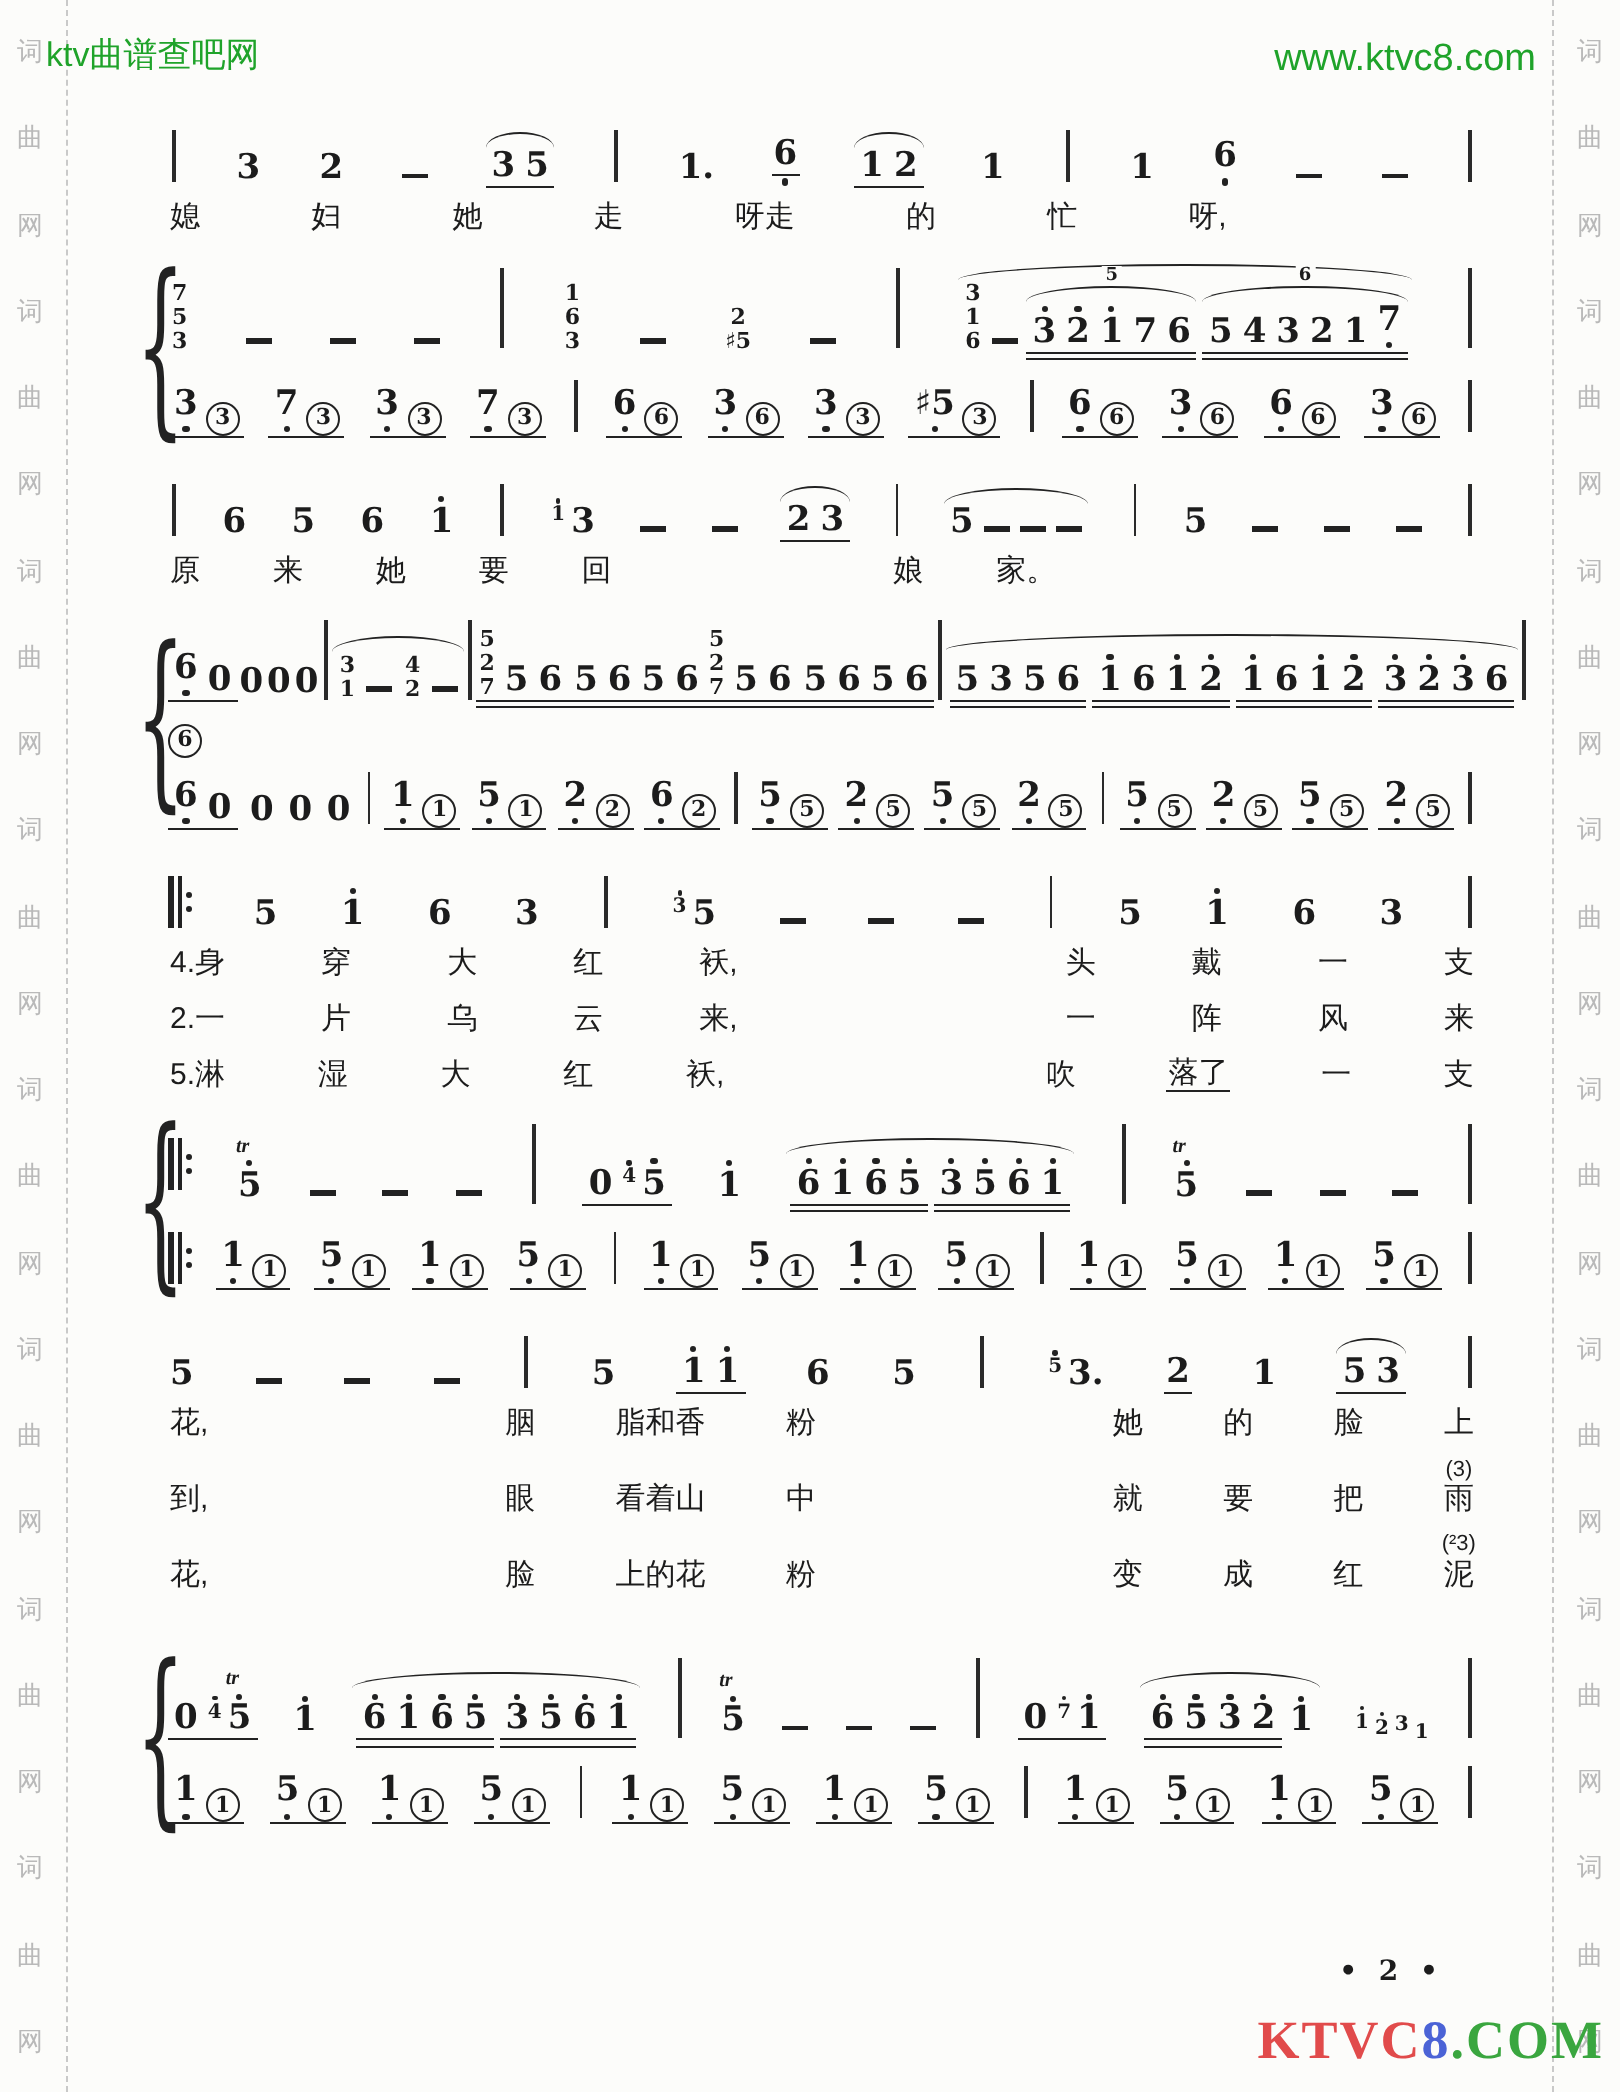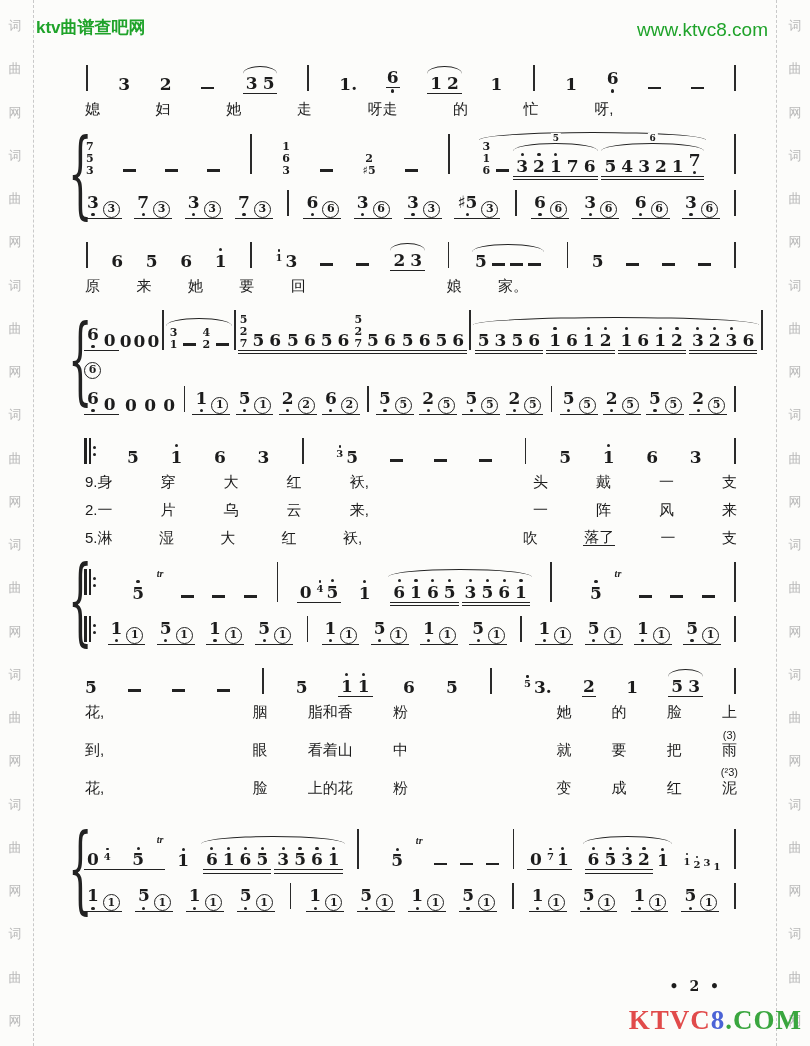--- a/index.html
+++ b/index.html
@@ -5,21 +5,21 @@
   html,body{margin:0;padding:0;background:#e8e8e8;}
   .page{position:relative;width:810px;height:1046px;background:#fcfcfa;overflow:hidden;
         font-family:"Liberation Sans",sans-serif;color:#1c1c1c;margin:0 auto;}
   
   .wm{position:absolute;top:4px;bottom:4px;width:26px;display:flex;flex-direction:column;
       align-items:center;justify-content:space-around;color:#b9b9b9;font-size:13px;line-height:1;}
   .wm-left{left:2px}.wm-right{right:2px}
   .vline{position:absolute;top:0;bottom:0;border-left:1px dashed #c9c9c9;}
   .vl-l{left:33px}.vl-r{right:33px}
   
-  .hdr-left{position:absolute;left:36px;top:16px;font-size:17px;font-weight:700;color:#1fa32a;text-align:right;}
+  .hdr-left{position:absolute;left:23px;top:16px;font-size:17px;font-weight:400;color:#1fa32a;text-align:right;}
   .hdr-right{position:absolute;right:42px;top:19px;font-size:19px;color:#1fa32a;}
   
   .music{position:absolute;left:84px;top:62px;width:654px;}
   .sys{margin-bottom:18px;}
   .bgrp{display:flex;align-items:center;}
   .brace{font-family:"DejaVu Serif",serif;font-size:96px;line-height:.85;color:#222;
          transform:scaleX(.4);transform-origin:left center;width:16px;margin-left:-16px;flex:0 0 16px;}
   .grows{flex:1;min-width:0;}
   .row{display:flex;justify-content:space-between;align-items:flex-end;margin-bottom:4px;}
   .melody{min-height:32px;}
@@ -51,21 +51,21 @@
         border-radius:50% 50% 0 0/100% 100% 0 0;position:relative;margin-bottom:1px;}
   .lb{position:absolute;top:-11px;left:50%;transform:translateX(-50%);font-size:9px;font-weight:700;
       background:#fcfcfa;padding:0 2px;font-family:"DejaVu Serif",serif;}
   .gi{display:inline-flex;align-items:flex-end;gap:3px;padding:0 2px;}
   .stk{display:inline-flex;flex-direction:column;align-items:center;padding:0 2px;}
   .sd{font-family:"DejaVu Serif",serif;font-weight:700;font-size:11px;line-height:1.08;}
   .gr{display:inline-flex;margin-right:1px;transform:translateY(-7px);}
   .gr .t,.sm .t{font-size:10px;}
   .gr .dt,.sm .dt{width:2.4px;height:2.4px;}
   .trm{font-style:italic;font-size:10px;font-weight:700;font-family:"Liberation Serif",serif;
-       align-self:flex-start;line-height:1;margin-left:44px;}
+       align-self:flex-start;line-height:1;}
   .abn{font-size:11px;line-height:1.1;margin-bottom:1px;font-family:"Liberation Sans",sans-serif;}
   .clu{display:inline-flex;align-items:flex-start;gap:1px;}
   .clu .n:nth-child(1){transform:translateY(-3px);}
   .clu .n:nth-child(2){transform:translateY(0);}
   .clu .n:nth-child(3){transform:translateY(4px);}
   .clu .n:nth-child(4){transform:translateY(8px);}
   .gapsp{flex:0 0 70px;}
   
   .pgnum{position:absolute;right:88px;bottom:52px;font-size:14px;font-weight:700;
          font-family:"DejaVu Serif",serif;letter-spacing:3px;}
@@ -1316,21 +1316,21 @@
               <div class="n">
                 <div class="col">
                   <div class="t">3</div>
                 </div>
               </div>
               <div class="bar"></div>
             </div>
             <div class="row lyrics">
               <div class="n">
                 <div class="col">
-                  <div class="t">9.身</div>
+                  <div class="t">4.身</div>
                 </div>
               </div>
               <div class="n">
                 <div class="col">
                   <div class="t">穿</div>
                 </div>
               </div>
               <div class="n">
                 <div class="col">
                   <div class="t">大</div>

